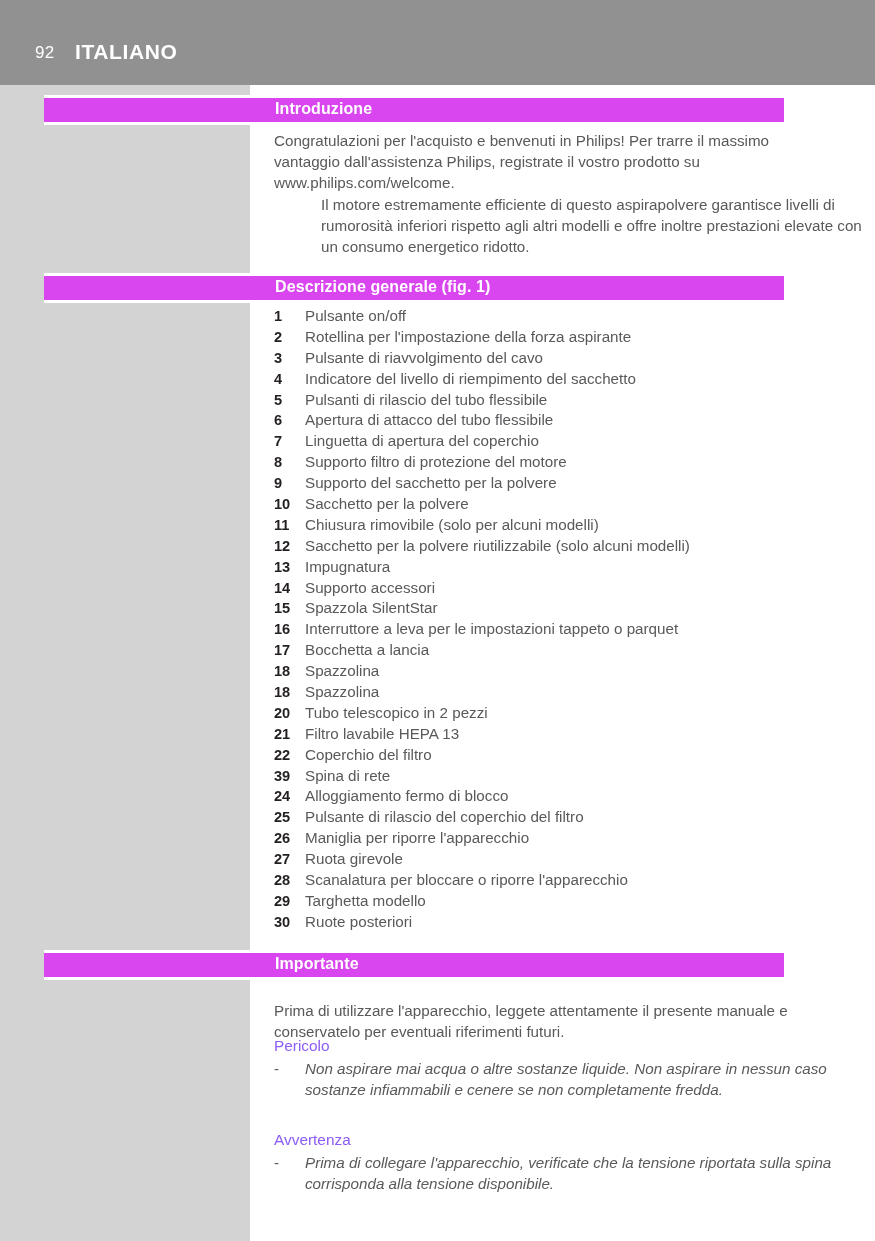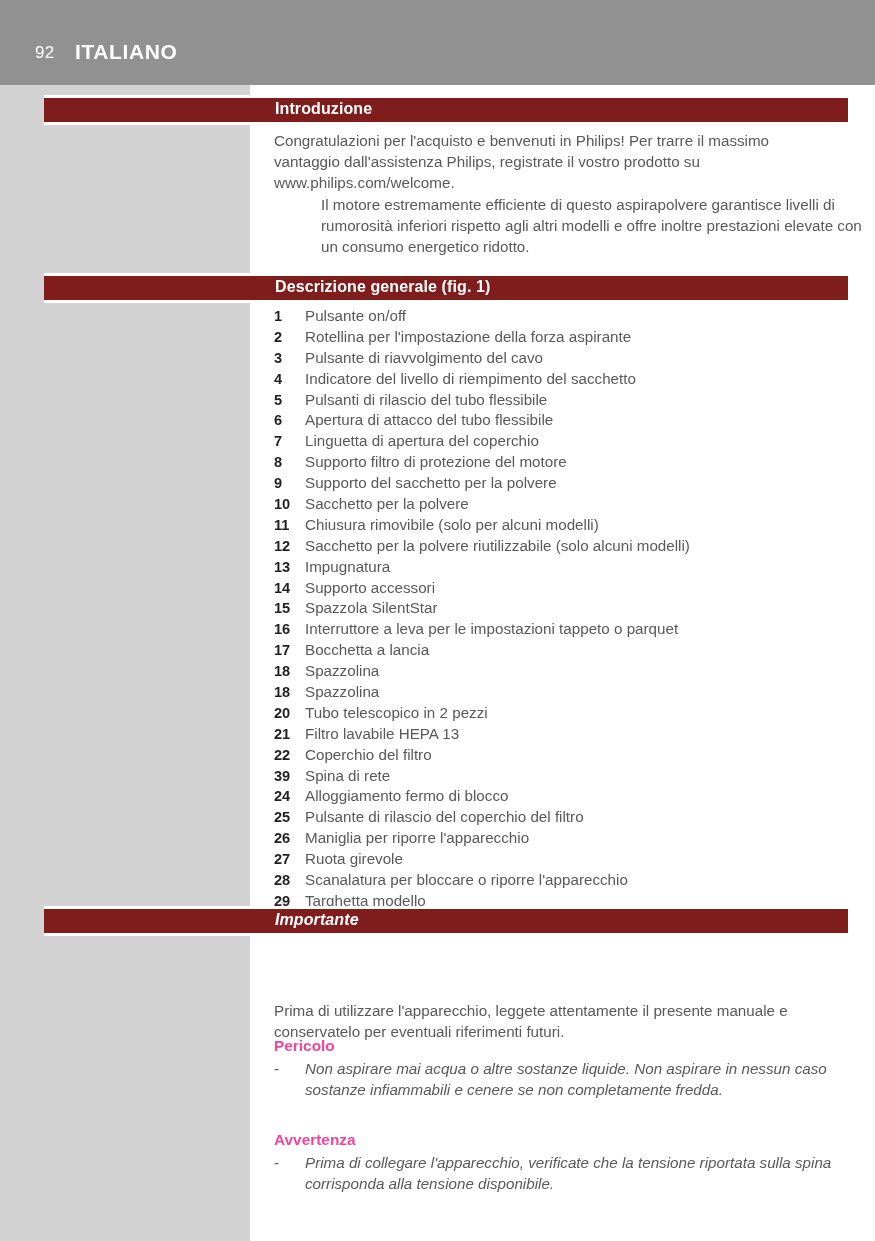--- a/index.html
+++ b/index.html
@@ -62,23 +62,23 @@
     top: 85px;
     width: 625px;
     height: 1156px;
     background: #ffffff;
   }
 
   
   .bar {
     position: absolute;
     left: 44px;
-    width: 804px;
+    width: 740px;
     height: 24px;
-    background: #7f1d1d;
+    background: #d946ef;
     border-top: 3px solid #ffffff;
     border-bottom: 3px solid #ffffff;
     box-sizing: content-box;
   }
   .bar .bar-label {
     position: absolute;
     left: 231px;
     top: 2px;
     font-size: 16px;
     font-weight: bold;
@@ -127,22 +127,22 @@
     left: 31px;
     color: #58595b;
     white-space: nowrap;
   }
 
   
   .subhead {
     position: absolute;
     left: 274px;
     font-size: 15.4px;
-    font-weight: bold;
-    color: #ec4899;
+    font-weight: normal;
+    color: #8b5cf6;
   }
   .bullet {
     position: absolute;
     left: 274px;
     width: 560px;
     font-size: 15.2px;
     line-height: 21.2px;
     color: #58595b;
   }
   .bullet .dash {
@@ -295,21 +295,21 @@
     <div class="part-row">
         <span class="part-num wide">29</span>
         <span class="part-label">Targhetta modello</span>
       </div>
     <div class="part-row">
         <span class="part-num wide">30</span>
         <span class="part-label">Ruote posteriori</span>
       </div>
   </div>
 
-  <div class="bar" style="top:906px;font-style:italic;">
+  <div class="bar" style="top:950px;">
     <span class="bar-label">Importante</span>
   </div>
   <div class="body-text" style="top:1000px;">Prima di utilizzare l'apparecchio, leggete attentamente il presente manuale e conservatelo per eventuali riferimenti futuri.</div>
 
   <div class="subhead" style="top:1037px;">Pericolo</div>
   <div class="bullet" style="top:1058px;">
     <span class="dash">-</span>
     <span class="btext">Non aspirare mai acqua o altre sostanze liquide. Non aspirare in nessun caso sostanze infiammabili e cenere se non completamente fredda.</span>
   </div>
 

